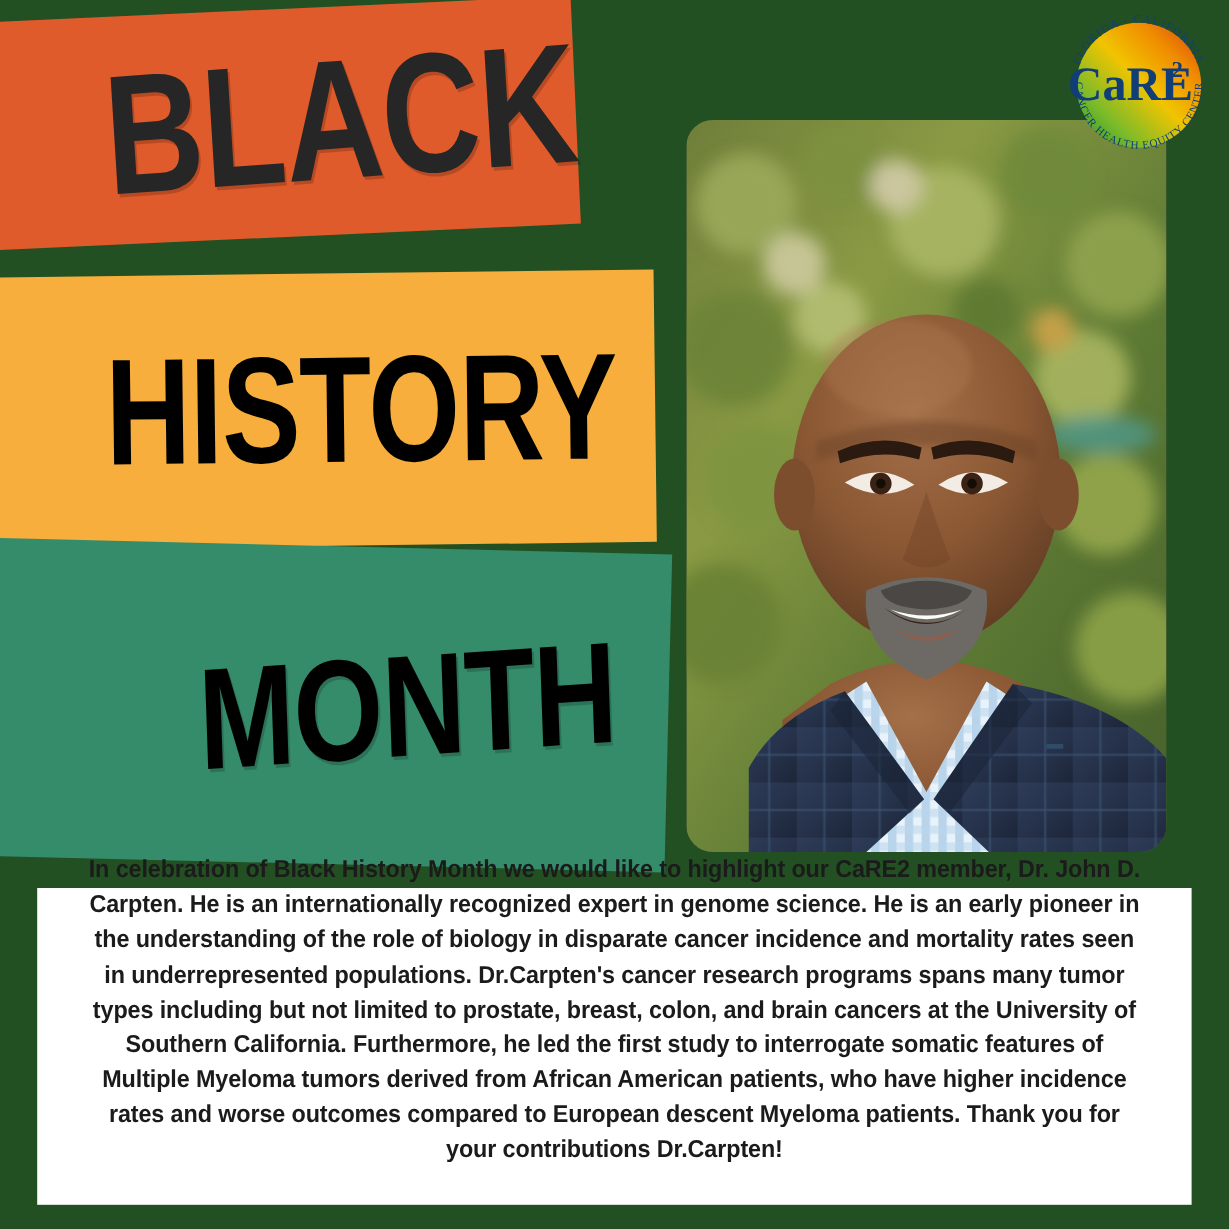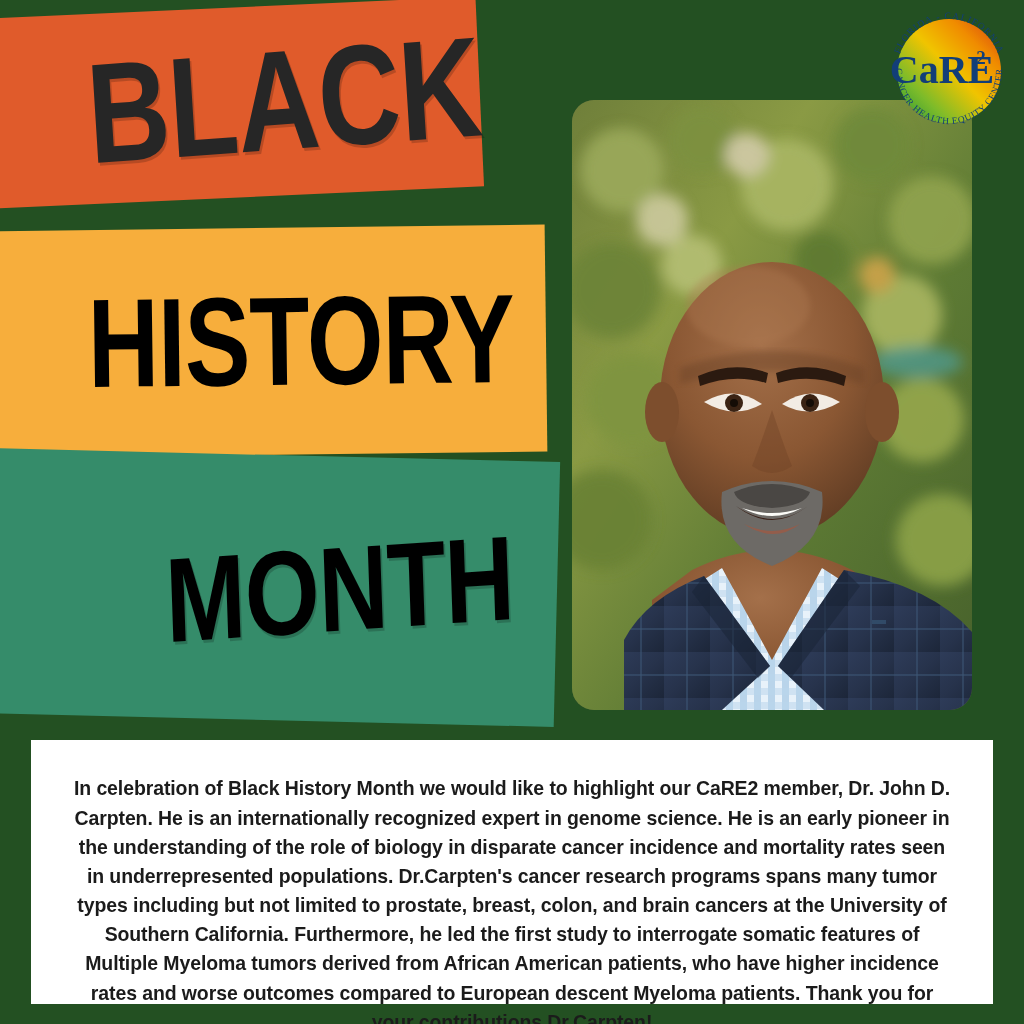--- a/index.html
+++ b/index.html
@@ -74,21 +74,21 @@
     position:absolute;left:884px;top:6px;width:130px;height:130px;
   }
   #logo svg{display:block;width:130px;height:130px;}
 
   
   #caption-box{
     position:absolute;left:31px;top:740px;width:962px;height:264px;
     background:#FFFFFF;
     box-sizing:border-box;
     padding:14px 18px 10px 18px;
-    display:flex;align-items:flex-start;justify-content:center;
+    display:flex;align-items:flex-end;justify-content:center;
   }
   #caption-text{
     font-family:"Liberation Sans", sans-serif;
     font-weight:700;
     font-size:20.4px;
     line-height:1.43;
     color:#1b1b1b;
     text-align:center;
     transform:scaleX(.955);
     transform-origin:center center;

